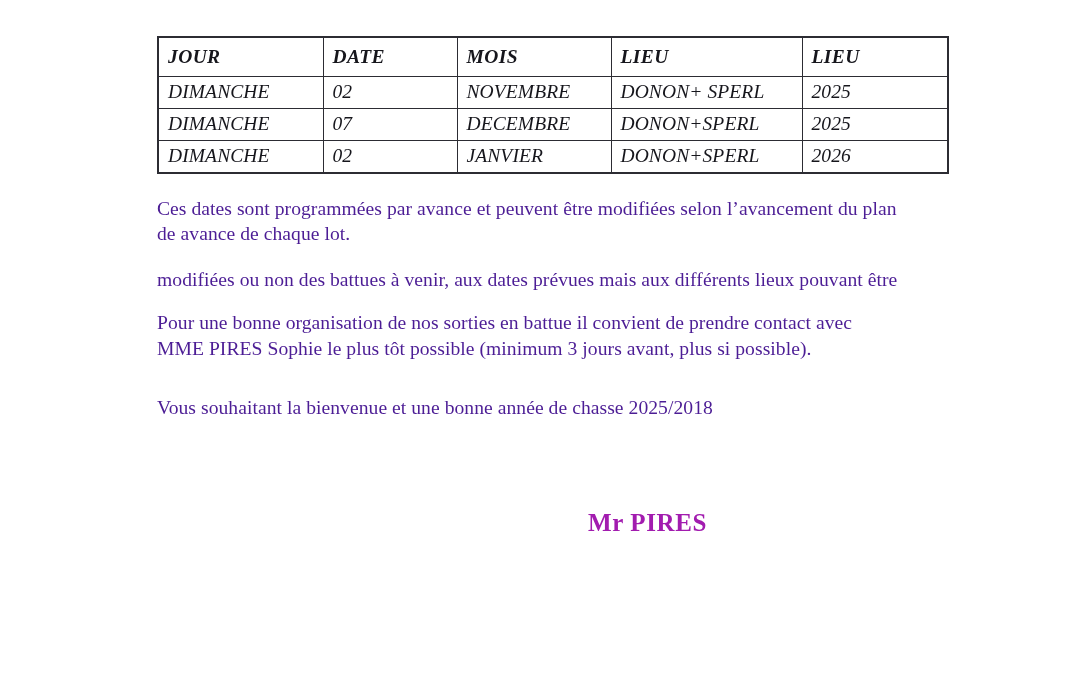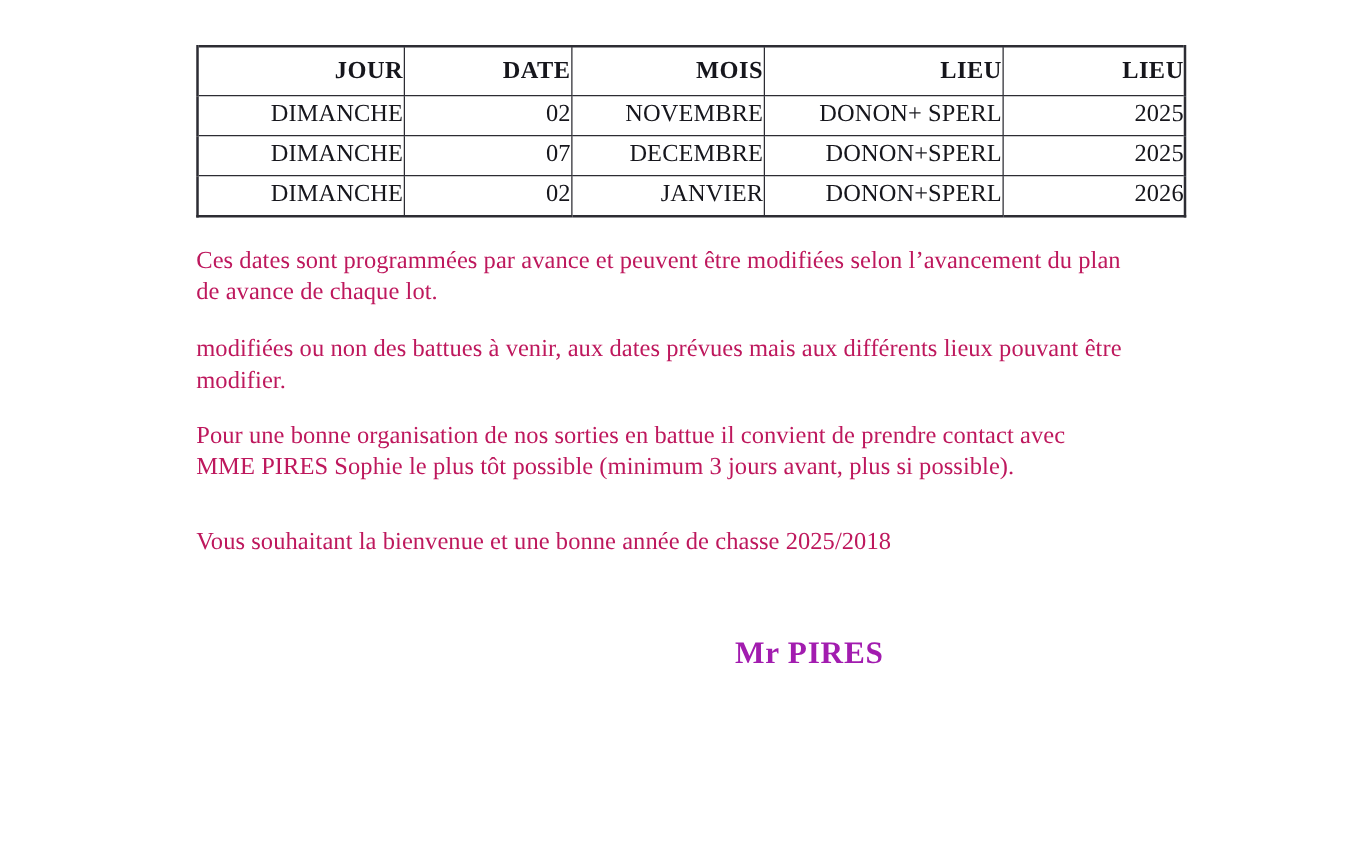--- a/index.html
+++ b/index.html
@@ -40,27 +40,28 @@
   table.schedule col.c-jour   { width: 165px; }
   table.schedule col.c-date   { width: 134px; }
   table.schedule col.c-mois   { width: 154px; }
   table.schedule col.c-lieu   { width: 191px; }
   table.schedule col.c-annee  { width: 146px; }
 
   table.schedule th,
   table.schedule td {
     border: 1px solid #2c2c33;
     padding: 2px 0 3px 9px;
-    text-align: right;
+    text-align: left;
     vertical-align: middle;
     font-size: 19.5px;
     line-height: 1.08;
     letter-spacing: 0.1px;
     white-space: nowrap;
     overflow: hidden;
+    font-style: italic;
   }
   table.schedule th {
     font-weight: bold;
     height: 33px;
     font-size: 19.5px;
     letter-spacing: 0.4px;
   }
   table.schedule td {
     font-weight: normal;
     height: 26px;
@@ -90,21 +91,21 @@
     left: 157px;
     top: 196px;
     width: 800px;
   }
   p.para {
     margin: 0 0 20px 0;
     font-size: 19.6px;
     line-height: 1.30;
     letter-spacing: 0.05px;
     text-align: left;
-    color: #be185d;
+    color: #4c1d95;
   }
   p.para.tight { margin-bottom: 18px; }
   p.para.gap-large { margin-bottom: 34px; }
   p.para .ln { display: block; }
 
   .signature {
     position: absolute;
     left: 588px;
     top: 509px;
     font-size: 25px;
@@ -165,21 +166,20 @@
 
   <div class="body-text">
 
     <p class="para">
       <span class="ln">Ces dates sont programmées par avance et peuvent être modifiées selon l’avancement du plan</span>
       <span class="ln">de avance de chaque lot.</span>
     </p>
 
     <p class="para tight">
       <span class="ln">modifiées ou non des battues à venir, aux dates prévues mais aux différents lieux pouvant être</span>
-      <span class="ln">modifier.</span>
     </p>
 
     <p class="para gap-large">
       <span class="ln">Pour une bonne organisation de nos sorties en battue il convient de prendre contact avec</span>
       <span class="ln">MME PIRES Sophie le plus tôt possible (minimum 3 jours avant, plus si possible).</span>
     </p>
 
     <p class="para">
       <span class="ln">Vous souhaitant la bienvenue et une bonne année de chasse 2025/2018</span>
     </p>

